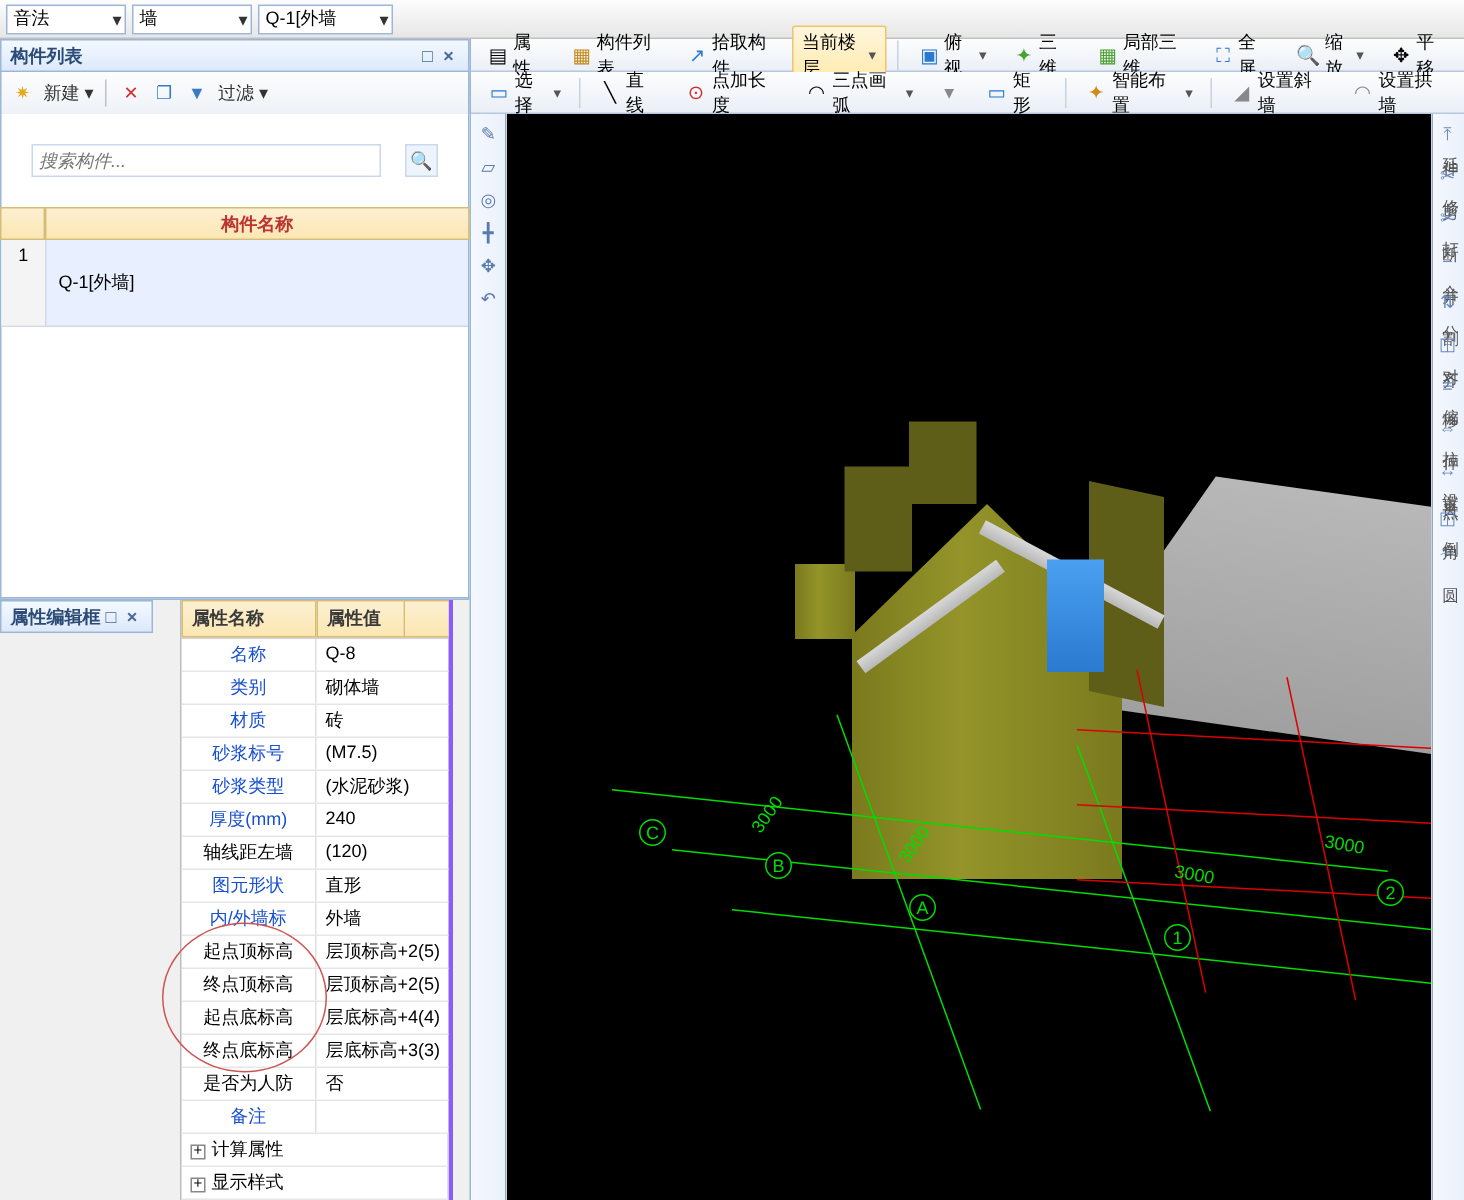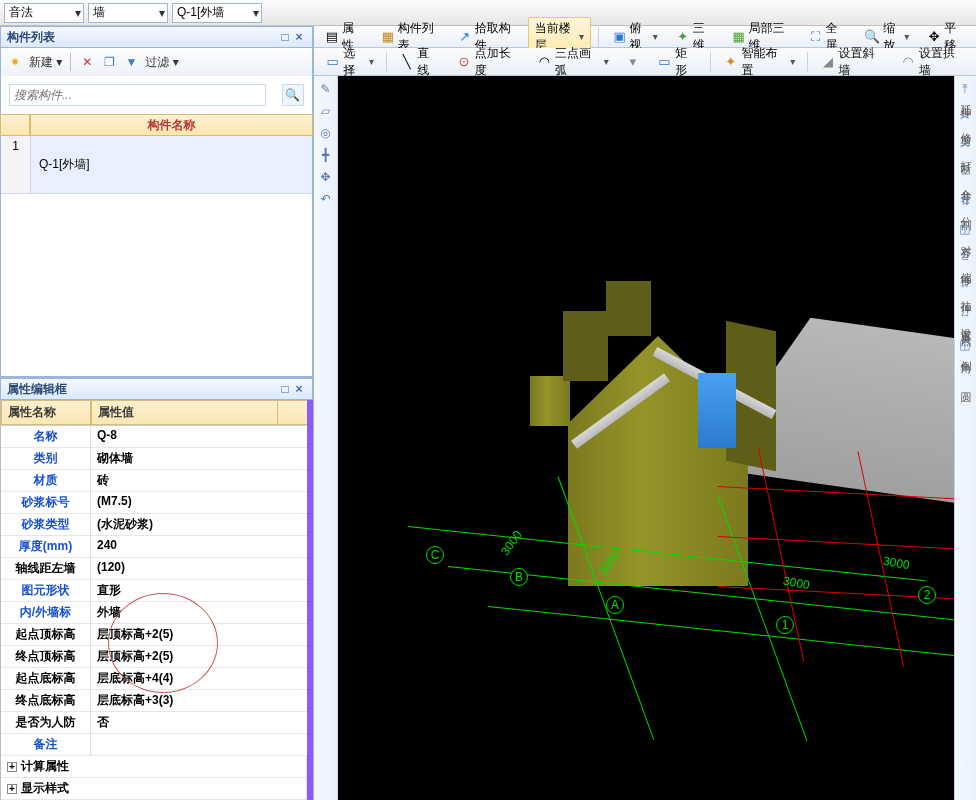--- a/index.html
+++ b/index.html
@@ -16,39 +16,39 @@
 .panel-header { background: linear-gradient(#f4f9ff,#dce9fb); border: 1px solid #9cb6d9; height: 22px; display: flex; align-items: center; padding: 0 6px; font-weight: bold; color: #2b4a76; }
 .panel-header .spacer { flex: 1; }
 .pin-icon, .close-x { width: 14px; text-align: center; color: #4a6a99; cursor: pointer; }
 
 .panel-toolbar { background: linear-gradient(#fdfdfd,#eef2f8); border-left: 1px solid #9cb6d9; border-right: 1px solid #9cb6d9; height: 28px; display: flex; align-items: center; padding: 0 6px; gap: 6px; }
 .tb-icon { width: 16px; height: 16px; display: inline-flex; align-items: center; justify-content: center; }
 .tb-sep { width: 1px; height: 18px; background: #c0c0c0; margin: 0 2px; }
 .tb-label { color: #333; }
 .tb-drop::after { content: " ▾"; color: #333; }
 
-.search-row { display: flex; border-left: 1px solid #9cb6d9; border-right: 1px solid #9cb6d9; padding: 8px; gap: 16px; background: #fff; }
+.search-row { display: flex; border-left: 1px solid #9cb6d9; border-right: 1px solid #9cb6d9; padding: 20px; gap: 16px; background: #fff; }
 .search-row input { flex: 1; border: 1px solid #c9d8ef; height: 22px; padding: 0 4px; color: #999; font-style: italic; }
 .search-btn { width: 22px; height: 22px; border: 1px solid #c9d8ef; background: #eef4fc; display: flex; align-items: center; justify-content: center; color: #4a6a99; }
 
 .comp-table-head { background: linear-gradient(#fcf0d1,#fce7b3); border: 1px solid #d6bd72; height: 22px; display: flex; align-items: center; justify-content: center; color: #b33; font-weight: bold; }
 .comp-table-body { flex: 1; min-height: 140px; background: #fff; border-left: 1px solid #9cb6d9; border-right: 1px solid #9cb6d9; border-bottom: 1px solid #9cb6d9; }
 .comp-row { display: flex; background: #e8f0ff; border-bottom: 1px solid #d0d8e8; }
 .comp-idx { width: 30px; text-align: center; padding: 3px 0; background: #f4f4f4; border-right: 1px solid #d0d8e8; }
 .comp-name { flex: 1; padding: 20px 8px; }
 
-.prop-panel { display: flex; flex-direction: column; border-top: 1px solid #9cb6d9; }
-.prop-table { border-left: 1px solid #bcbcbc; border-right: 6px solid #8b5cf6; background: #fff; }
+.prop-panel { display: flex; flex-direction: row; border-top: 1px solid #9cb6d9; }
+.prop-table { border-left: 1px solid #bcbcbc; border-right: 3px solid #8b5cf6; background: #fff; margin-left: 18px; }
 .prop-head { display: flex; }
 .prop-head .ph { background: linear-gradient(#fcf0d1,#fce7b3); border: 1px solid #d6bd72; border-right: none; padding: 3px 6px; color: #3a3a3a; font-weight: bold; }
 .prop-head .ph:first-child { border-right: 1px solid #d6bd72; }
 .ph-name { width: 90px; }
 .ph-val { flex: 1; color: #b33; }
 
-.prop-body { border-top: 1px solid #d0d0d0; font-weight: bold; }
+.prop-body { border-top: 1px solid #d0d0d0; }
 .prop-row { display: flex; border-bottom: 1px solid #e6e6e6; }
 .prop-row .pk { width: 90px; padding: 2px 6px; text-align: center; border-right: 1px solid #e0e0e0; }
 .prop-row .pk.blue { color: #1850d0; }
 .prop-row .pv { flex: 1; padding: 2px 6px; }
 .prop-row.expander .pk { text-align: left; }
 .exp-plus { display: inline-block; width: 10px; height: 10px; border: 1px solid #888; line-height: 8px; text-align: center; font-size: 10px; margin-right: 4px; background: #fff; }
 
 .circle-annot { position: absolute; border: 1px solid #cc5555; border-radius: 50%; pointer-events: none; }
 
 .right-col { flex: 1; display: flex; flex-direction: column; position: relative; }

